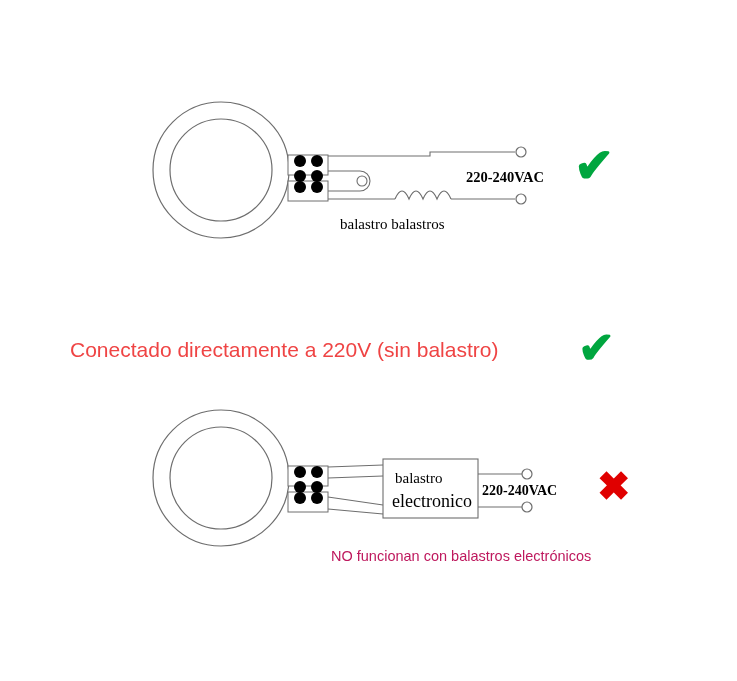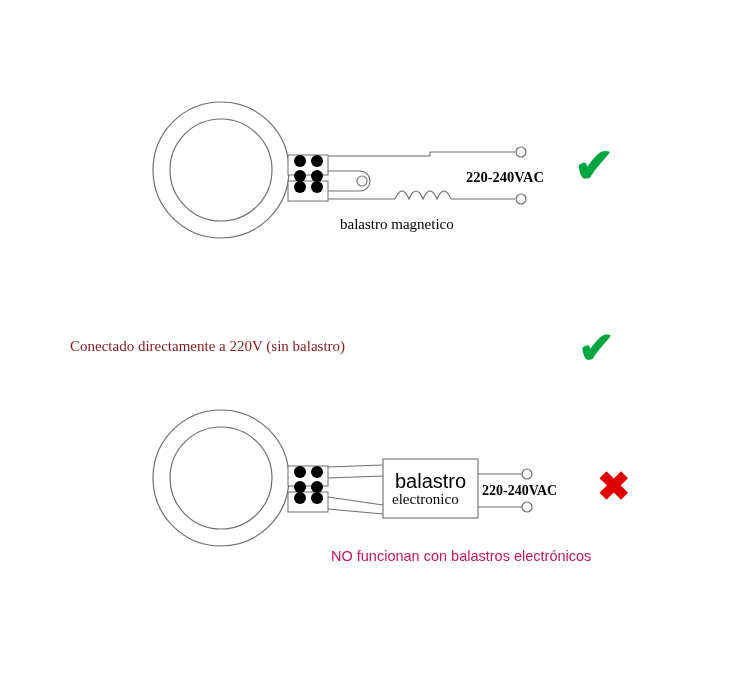--- a/index.html
+++ b/index.html
@@ -39,35 +39,35 @@
   }
   .lbl-ballast-magnetic {
     left: 340px;
     top: 216px;
     font-family: "Liberation Serif", serif;
     font-size: 15px;
   }
   .lbl-middle-statement {
     left: 70px;
     top: 338px;
-    font-family: Liberation Serif, serif;
-    font-size: 15px;
-    color: #7f1d1d;
+    font-family: Liberation Sans, sans-serif;
+    font-size: 21px;
+    color: #ef4444;
   }
   .lbl-ballast-electronic-1 {
     left: 395px;
     top: 470px;
-    font-family: Liberation Sans, sans-serif;
-    font-size: 20px;
+    font-family: Liberation Serif, serif;
+    font-size: 15px;
   }
   .lbl-ballast-electronic-2 {
     left: 392px;
     top: 491px;
     font-family: "Liberation Serif", serif;
-    font-size: 15px;
+    font-size: 18px;
   }
   .lbl-voltage-bottom {
     left: 482px;
     top: 483px;
     font-family: "Liberation Serif", serif;
     font-size: 14px;
     font-weight: bold;
   }
   .lbl-bottom-note {
     left: 331px;
@@ -164,21 +164,21 @@
 
       <path d="M478 474 L522 474" fill="none" stroke="#6e6e6e" stroke-width="1.1"></path>
       <circle cx="527" cy="474" r="5" fill="#ffffff" stroke="#6e6e6e" stroke-width="1.2"></circle>
       <path d="M478 507 L522 507" fill="none" stroke="#6e6e6e" stroke-width="1.1"></path>
       <circle cx="527" cy="507" r="5" fill="#ffffff" stroke="#6e6e6e" stroke-width="1.2"></circle>
     </g>
   </svg>
 
   <div class="label lbl-voltage-top">220-240VAC</div>
 
-  <div class="label lbl-ballast-magnetic">balastro magnetico</div>
+  <div class="label lbl-ballast-magnetic">balastro balastros</div>
 
   <div class="label lbl-middle-statement">Conectado directamente a 220V (sin balastro)</div>
 
   <div class="label lbl-ballast-electronic-1">balastro</div>
 
   <div class="label lbl-ballast-electronic-2">electronico</div>
 
   <div class="label lbl-voltage-bottom">220-240VAC</div>
 
   <div class="label lbl-bottom-note">NO funcionan con balastros electrónicos</div>

